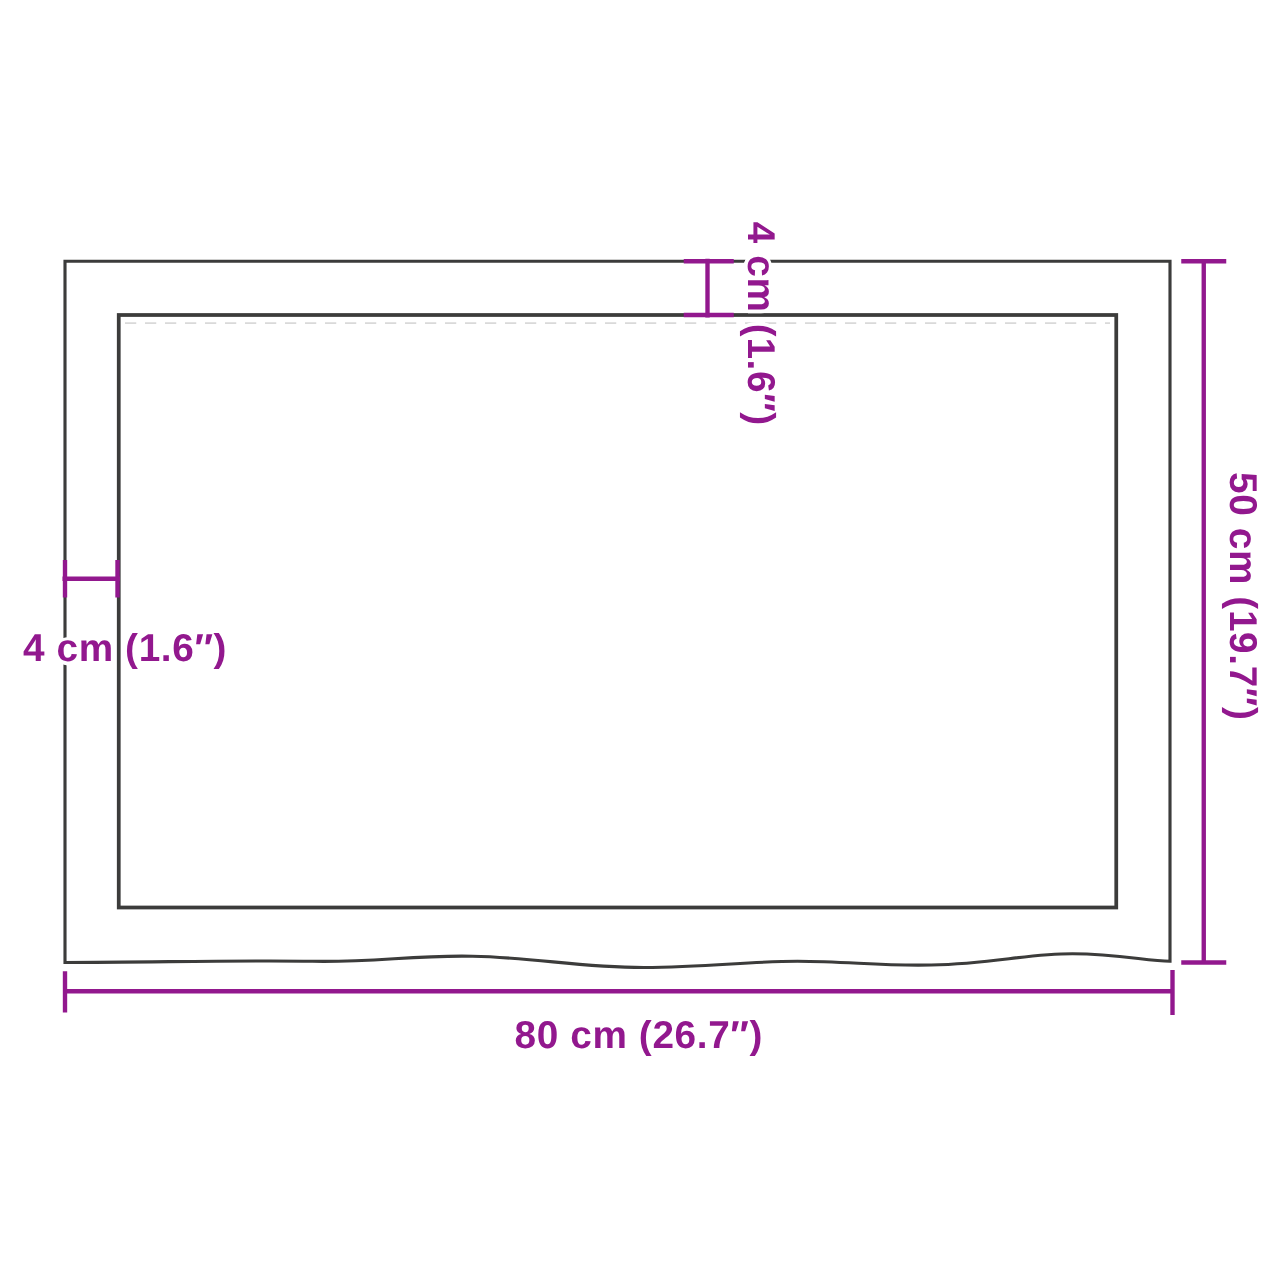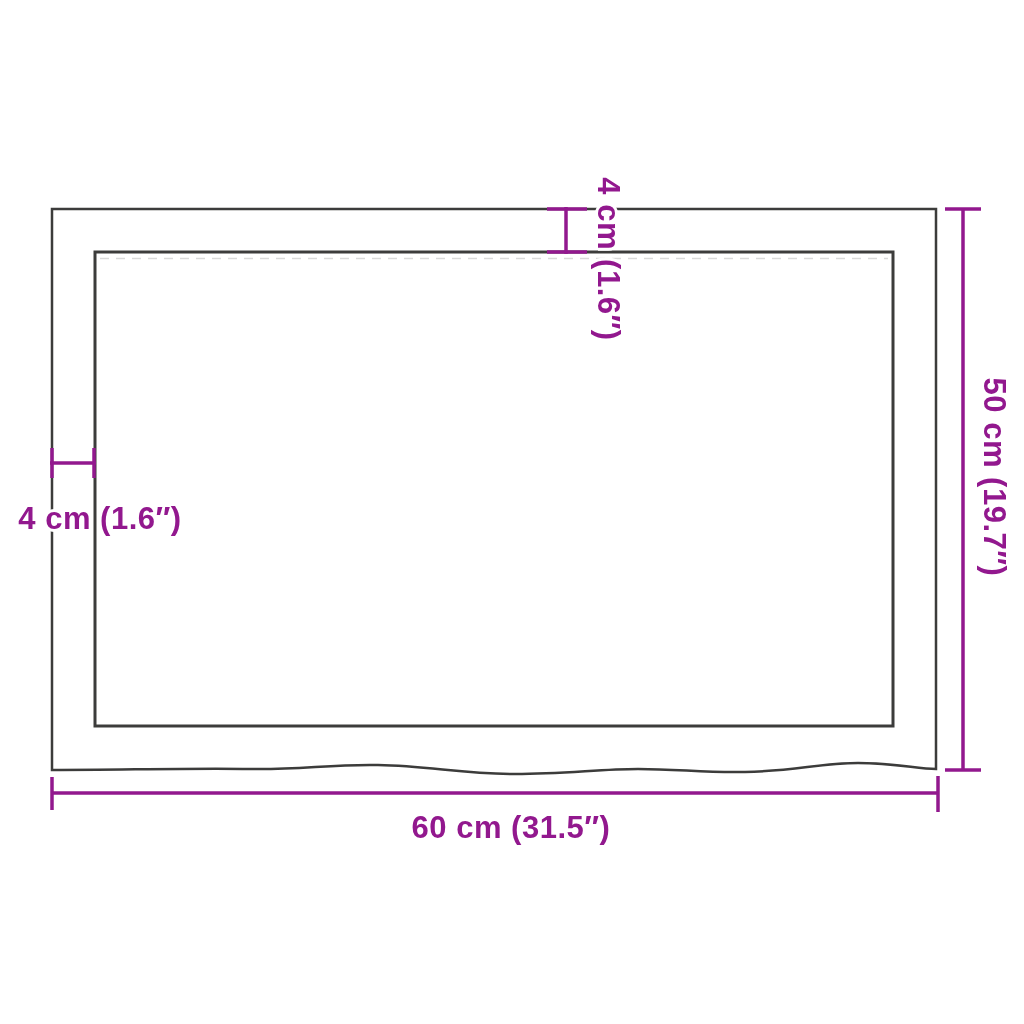--- a/index.html
+++ b/index.html
@@ -100,15 +100,15 @@
       <line class="dim" x1="938" y1="776" x2="938" y2="812"></line>
     </g>
   </svg>
 
   <div class="dim-label rot90 label-top">4 cm (1.6″)</div>
 
   <div class="dim-label label-left">4 cm (1.6″)</div>
 
   <div class="dim-label rot90 label-right">50 cm (19.7″)</div>
 
-  <div class="dim-label label-bottom">60 cm (31.5″)</div>
+  <div class="dim-label label-bottom">80 cm (26.7″)</div>
 
 </div>
 
 </body></html>

